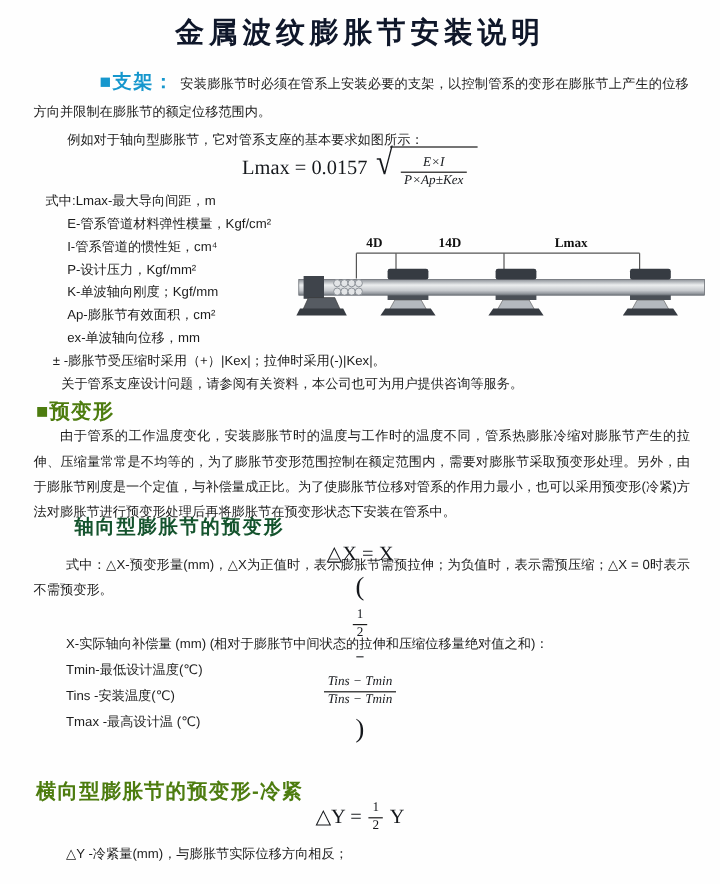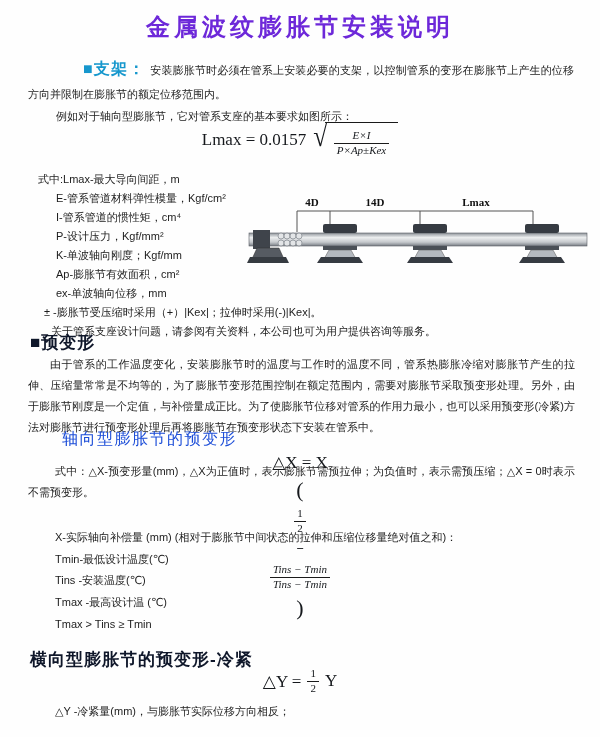--- a/index.html
+++ b/index.html
@@ -1,22 +1,22 @@
 <!DOCTYPE html>
 <html><head>
 <meta charset="utf-8">
 <style>
   html,body{margin:0;padding:0;width:600px;height:737px;background:#fefefe;}
   body{font-family:"Liberation Sans","DejaVu Sans",sans-serif;color:#1c1c1c;position:relative;overflow:hidden;}
   .abs{position:absolute;}
-  .title{top:11px;left:0;width:600px;text-align:center;font-size:24px;font-weight:700;letter-spacing:4px;color:#6d28d9;}
+  .title{top:11px;left:0;width:600px;text-align:center;font-size:24px;font-weight:700;letter-spacing:4px;color:#0f172a;}
   .para{font-size:11px;line-height:24px;text-align:justify;}
   .inline-label{font-size:16px;font-weight:700;color:#1697cd;margin-right:5px;letter-spacing:1px;}
-  .sec-header{font-size:17px;font-weight:700;color:#0f172a;letter-spacing:1px;}
-  .sub-header{font-size:16px;font-weight:400;color:#1d4ed8;letter-spacing:1.5px;}
+  .sec-header{font-size:17px;font-weight:700;color:#4d7c0f;letter-spacing:1px;}
+  .sub-header{font-size:16px;font-weight:700;color:#14532d;letter-spacing:1.5px;}
   .defs{font-size:11px;line-height:19px;}
   .defs .d-indent{padding-left:18px;}
   .defs .d-pm{padding-left:6px;}
   .defs .d-consult{padding-left:13px;}
   .line11{font-size:11px;white-space:nowrap;}
   .t-list{font-size:11px;line-height:21.7px;}
   
   .formula-row{left:0;width:600px;display:flex;justify-content:center;align-items:center;gap:6px;
                font-family:"Liberation Serif","DejaVu Serif",serif;color:#15181c;}
   .f-bold{font-weight:400;font-size:17px;}
@@ -47,21 +47,21 @@
     <span class="sqrt-sign">√</span>
     <span class="sqrt-body">
       <span class="frac">
         <span class="num f-it">E×I</span>
         <span class="den f-it">P×Ap±Kex</span>
       </span>
     </span>
   </span>
 </div>
 
-<div class="abs defs" style="top:170px;left:38px;">
+<div class="abs defs" style="top:159px;left:38px;">
   <div>式中:Lmax-最大导向间距，m</div>
   <div class="d-indent">E-管系管道材料弹性模量，Kgf/cm²</div>
   <div class="d-indent">I-管系管道的惯性矩，cm⁴</div>
   <div class="d-indent">P-设计压力，Kgf/mm²</div>
   <div class="d-indent">K-单波轴向刚度；Kgf/mm</div>
   <div class="d-indent">Ap-膨胀节有效面积，cm²</div>
   <div class="d-indent">ex-单波轴向位移，mm</div>
   <div class="d-pm">± -膨胀节受压缩时采用（+）|Kex|；拉伸时采用(-)|Kex|。</div>
   <div class="d-consult">关于管系支座设计问题，请参阅有关资料，本公司也可为用户提供咨询等服务。</div>
 </div>
@@ -144,21 +144,20 @@
   <span class="paren">)</span>
 </div>
 
 <div class="abs para" style="top:461px;left:28px;width:547px;text-indent:27px;line-height:21px;">式中：△X-预变形量(mm)，△X为正值时，表示膨胀节需预拉伸；为负值时，表示需预压缩；△X = 0时表示不需预变形。</div>
 
 <div class="abs t-list" style="top:527px;left:55px;">
   <div>X-实际轴向补偿量 (mm) (相对于膨胀节中间状态的拉伸和压缩位移量绝对值之和)：</div>
   <div>Tmin-最低设计温度(℃)</div>
   <div>Tins -安装温度(℃)</div>
   <div>Tmax -最高设计温  (℃)</div>
-  <div>Tmax &gt; Tins ≥ Tmin</div>
 </div>
 
 <div class="abs sec-header" style="top:648px;left:30px;">横向型膨胀节的预变形-冷紧</div>
 
 <div class="abs formula-row" style="top:667px;">
   <span class="f-bold">△Y =</span>
   <span class="frac">
     <span class="num">1</span>
     <span class="den">2</span>
   </span>

